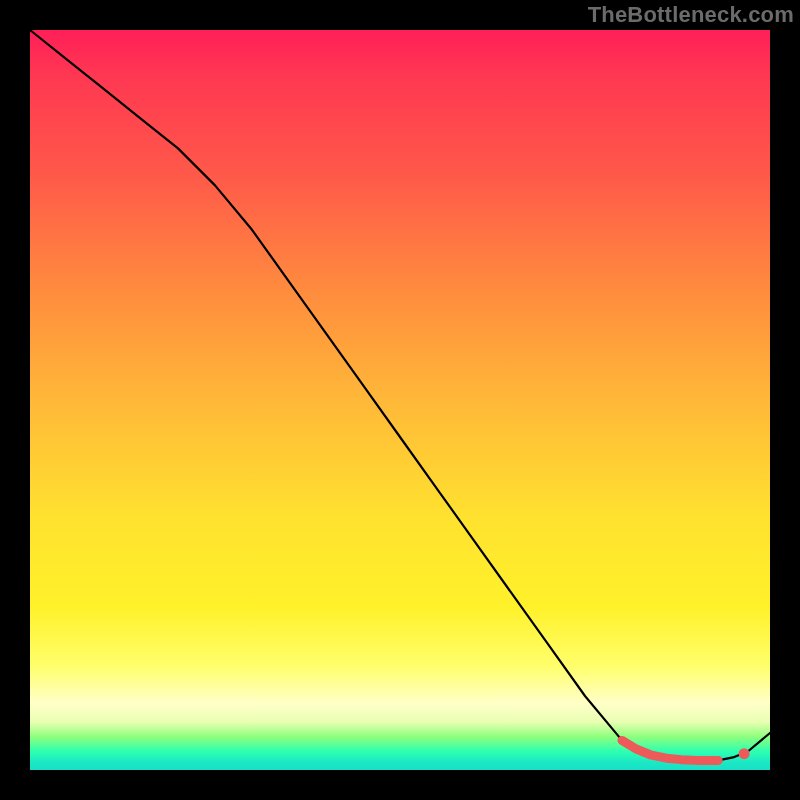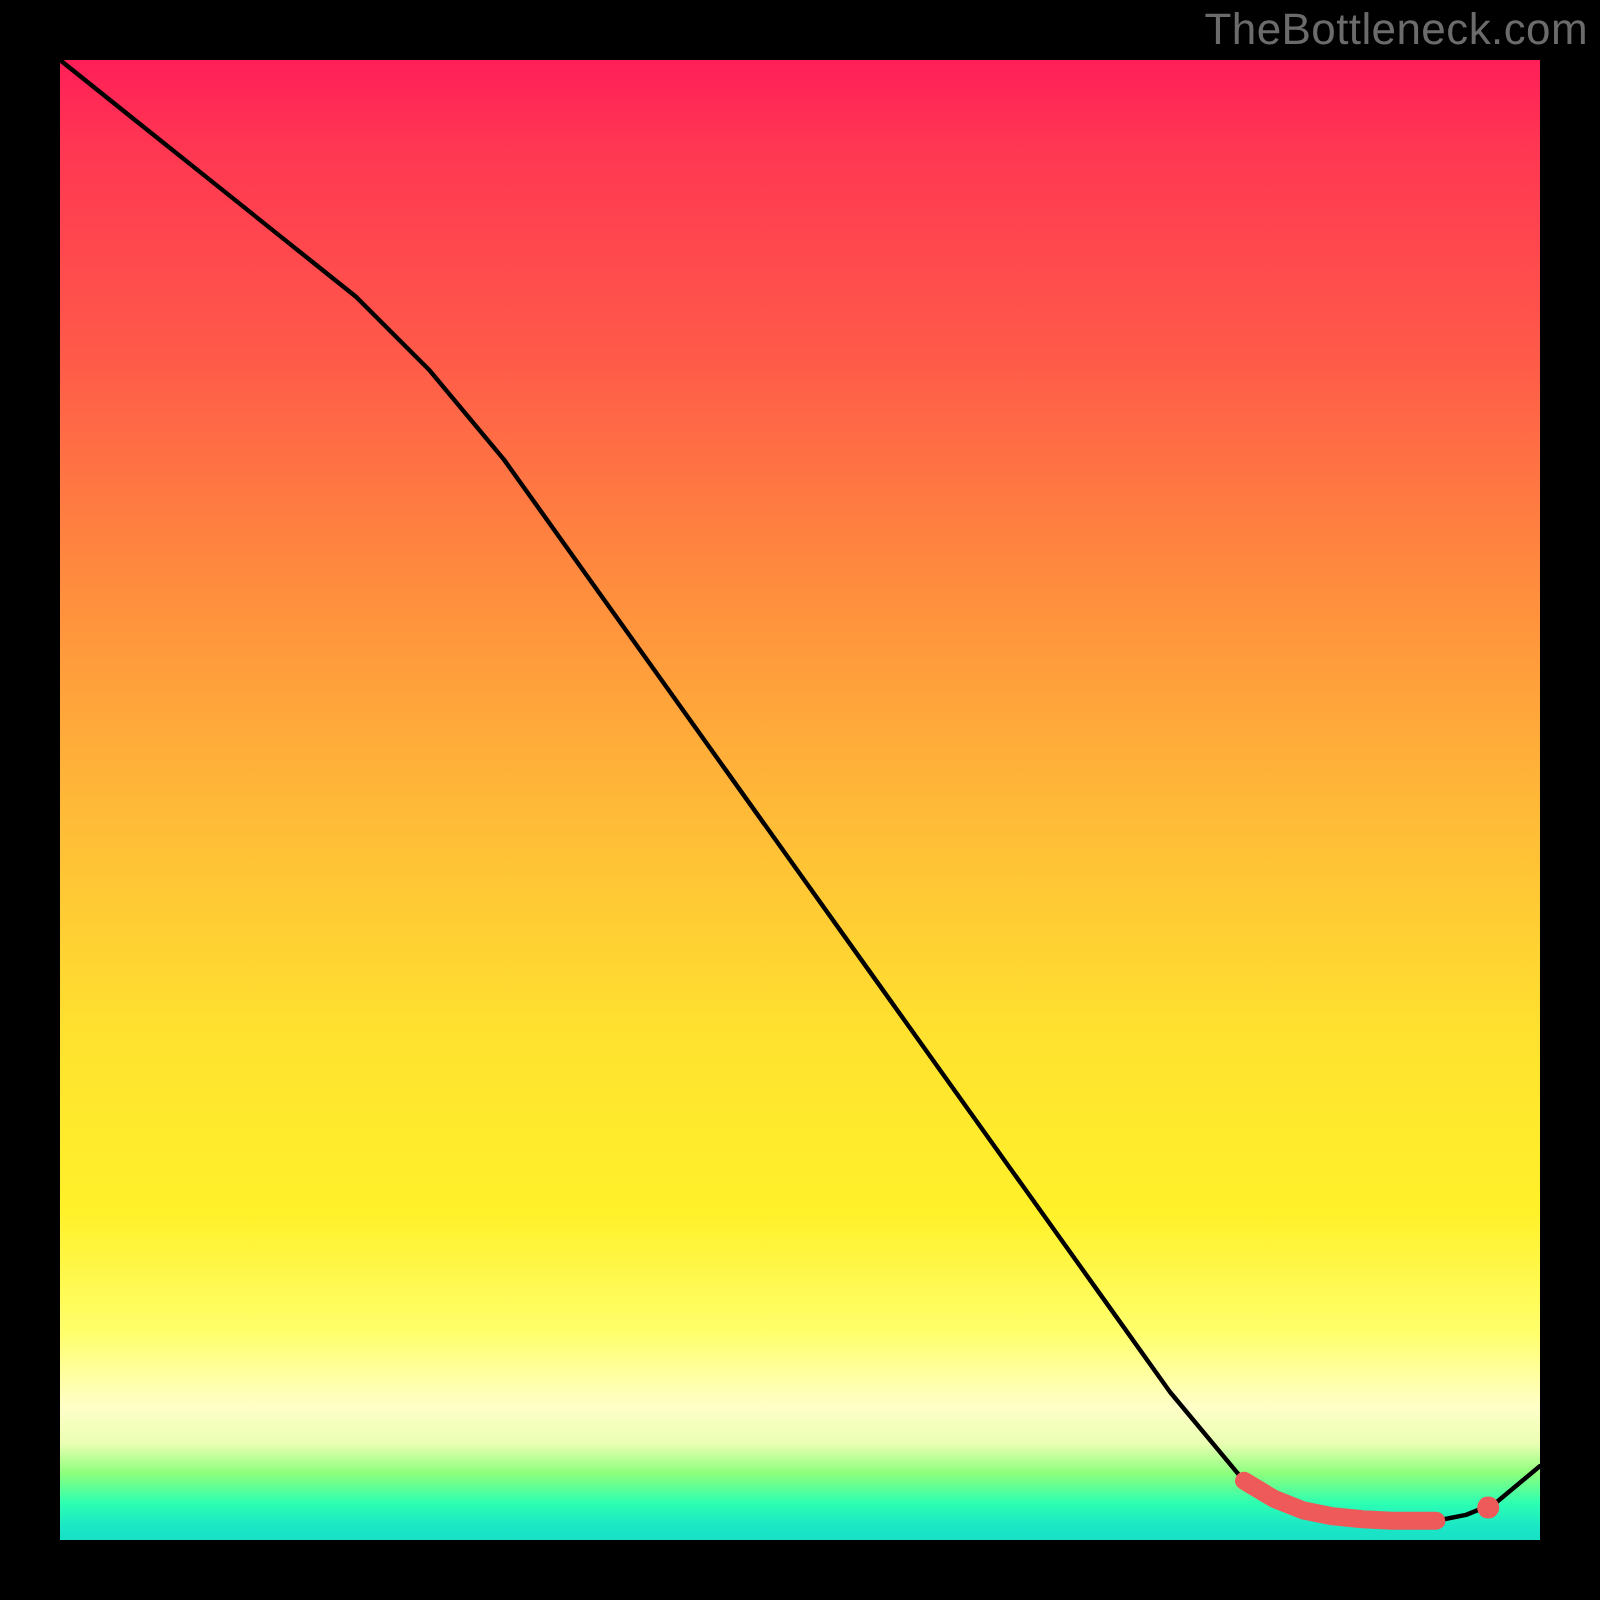--- a/index.html
+++ b/index.html
@@ -16,21 +16,21 @@
     width: 800px;
     height: 800px;
     background: #000;
   }
   .watermark {
     position: absolute;
     top: 2px;
     right: 6px;
     color: #6b6b6b;
     font-size: 22px;
-    font-weight: 400;
+    font-weight: 700;
     letter-spacing: 0.2px;
     user-select: none;
   }
   .plot {
     position: absolute;
     left: 30px;
     top: 30px;
     width: 740px;
     height: 740px;
     

